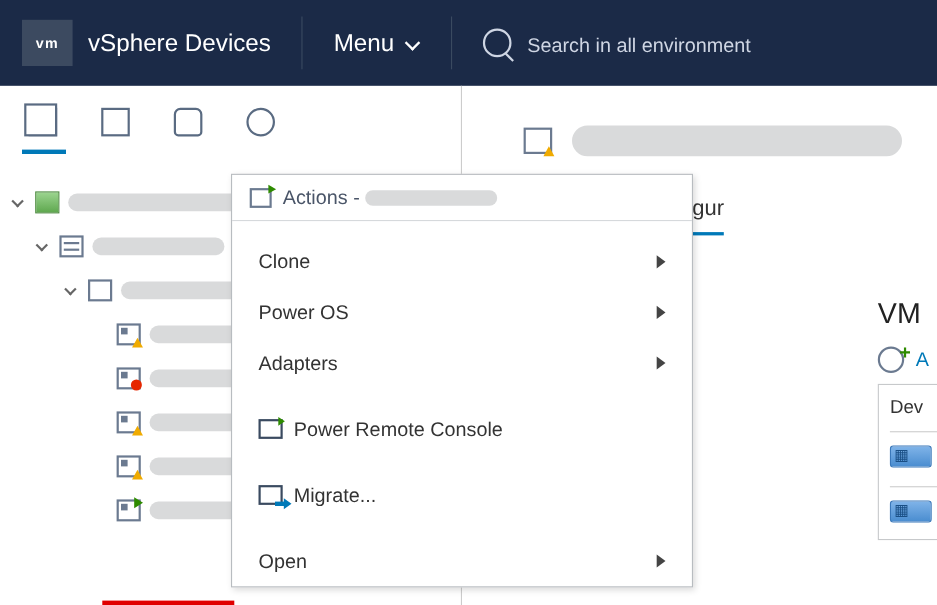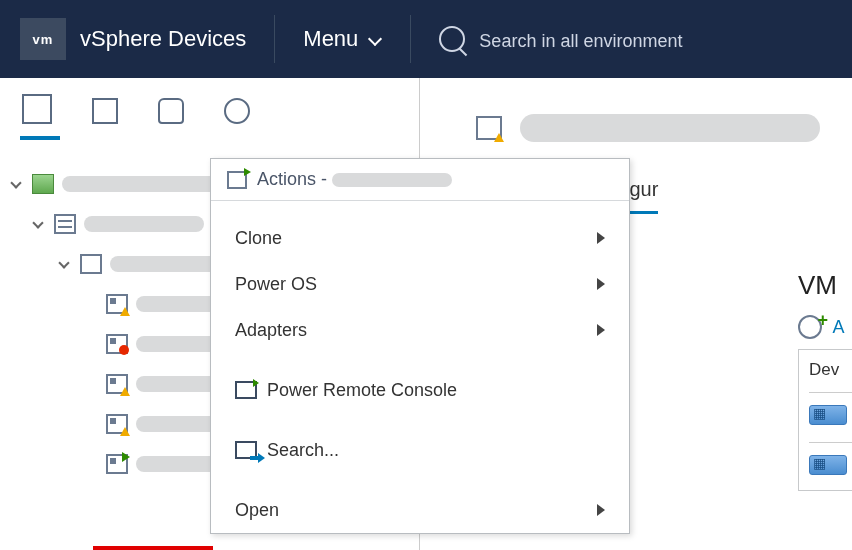--- a/index.html
+++ b/index.html
@@ -203,21 +203,21 @@
     <span class="cm-arrow"></span>
   </div>
   <div class="cm-gap"></div>
   <div class="cm-row">
     <span class="ic-console"></span>
     <span>Power Remote Console</span>
   </div>
   <div class="cm-gap"></div>
   <div class="cm-row">
     <span class="ic-migrate"></span>
-    <span>Search...</span>
+    <span>Migrate...</span>
   </div>
   <div class="cm-gap"></div>
   <div class="cm-row">
     <span>Open</span>
     <span class="cm-arrow"></span>
   </div>
 </div>
 
 <div class="redbox" style="left:211px;top:433px;width:280px;height:49px"></div>
 

